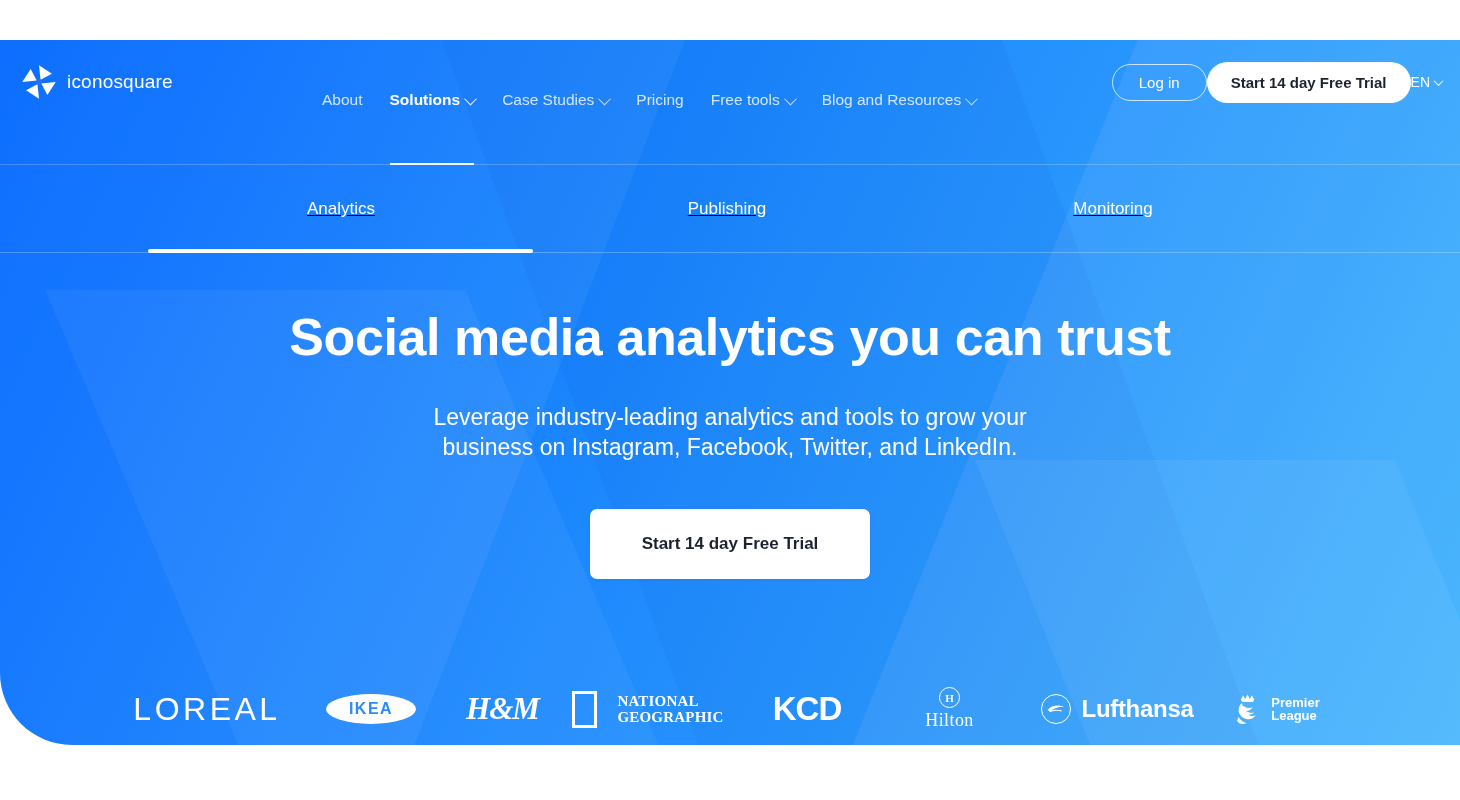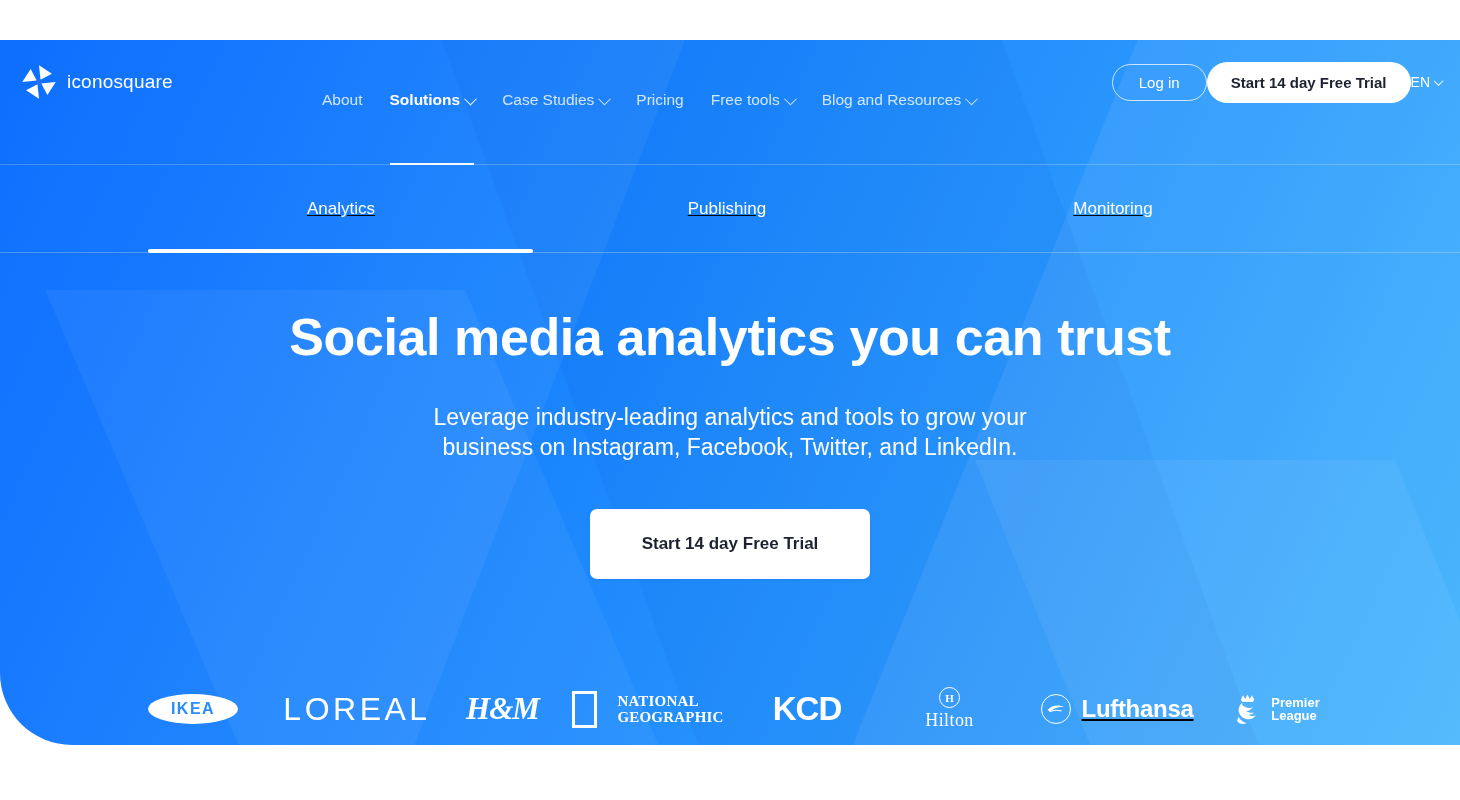--- a/index.html
+++ b/index.html
@@ -224,21 +224,21 @@
     border:1.6px solid #fff; margin:0 auto 2px auto;
     display:flex; align-items:center; justify-content:center;
     color:#fff; font-size:11px; font-weight:700;
     font-family:"Liberation Serif", serif;
   }
   #logo-hilton-text {
     color:#fff; font-size:18px; font-family:"Liberation Serif", serif;
     letter-spacing:.4px;
   }
   
-  #logo-lufthansa { display:flex; align-items:center; gap:11px;text-decoration:underline; }
+  #logo-lufthansa { display:flex; align-items:center; gap:11px; }
   #logo-lufthansa-circle {
     width:30px; height:30px; border-radius:50%;
     border:1.5px solid #fff; position:relative;
   }
   #logo-lufthansa-text {
     color:#fff; font-size:24px; font-weight:700; letter-spacing:-.3px;
   }
   
   #logo-pl { display:flex; align-items:center; gap:7px; }
   #logo-pl-text {
@@ -326,28 +326,28 @@
   <div id="subtab-underline"></div>
 
   <div id="herocontent">
     <h1 id="hero-title">Social media analytics you can trust</h1>
     <p id="hero-sub">Leverage industry-leading analytics and tools to grow your business on Instagram, Facebook, Twitter, and LinkedIn.</p>
     <button id="trial-btn-hero">Start 14 day Free Trial</button>
   </div>
 
   <div id="logostrip">
 
+    <div class="logo-slot" style="width:178px">
+      <span id="logo-loreal-text">LOREAL</span>
+    </div>
+
     <div class="logo-slot" style="width:150px">
       <div id="logo-ikea-shape">
         <span id="logo-ikea-text">IKEA</span>
       </div>
-    </div>
-
-    <div class="logo-slot" style="width:178px">
-      <span id="logo-loreal-text">LOREAL</span>
     </div>
 
     <div class="logo-slot" style="width:113px">
       <span id="logo-hm-text">H&amp;M</span>
     </div>
 
     <div class="logo-slot" style="width:178px">
       <div id="logo-natgeo">
         <div id="logo-natgeo-rect"></div>
         <div id="logo-natgeo-text">

